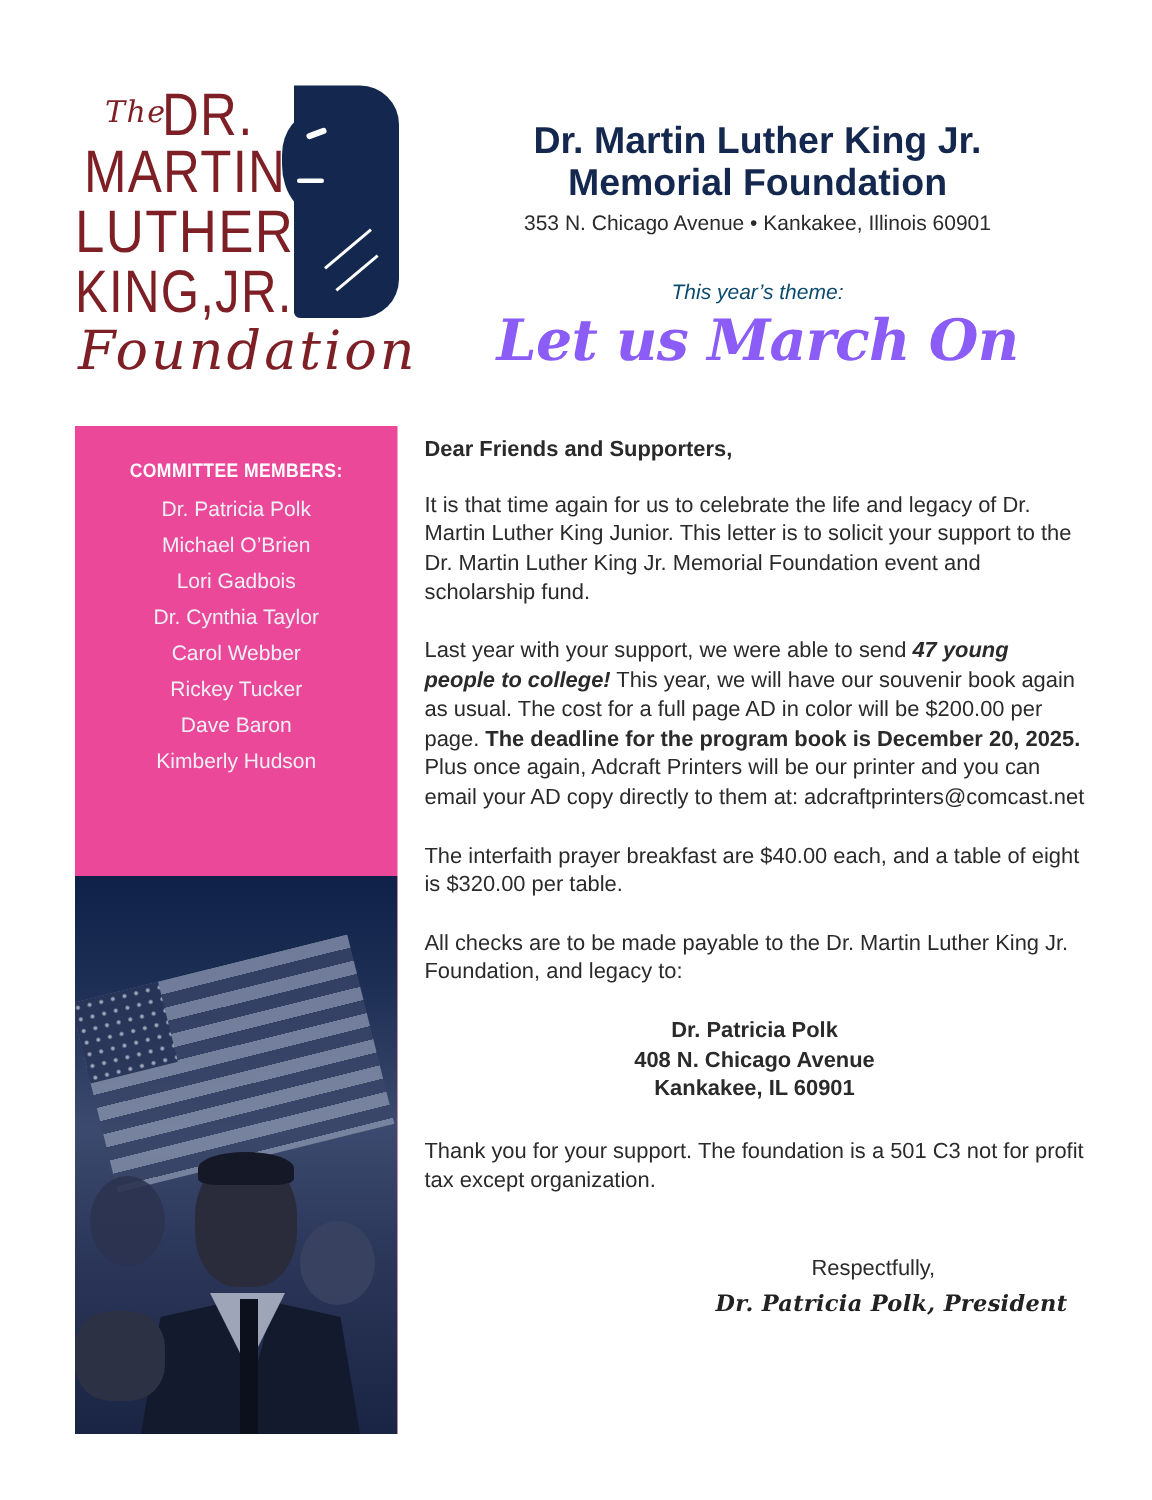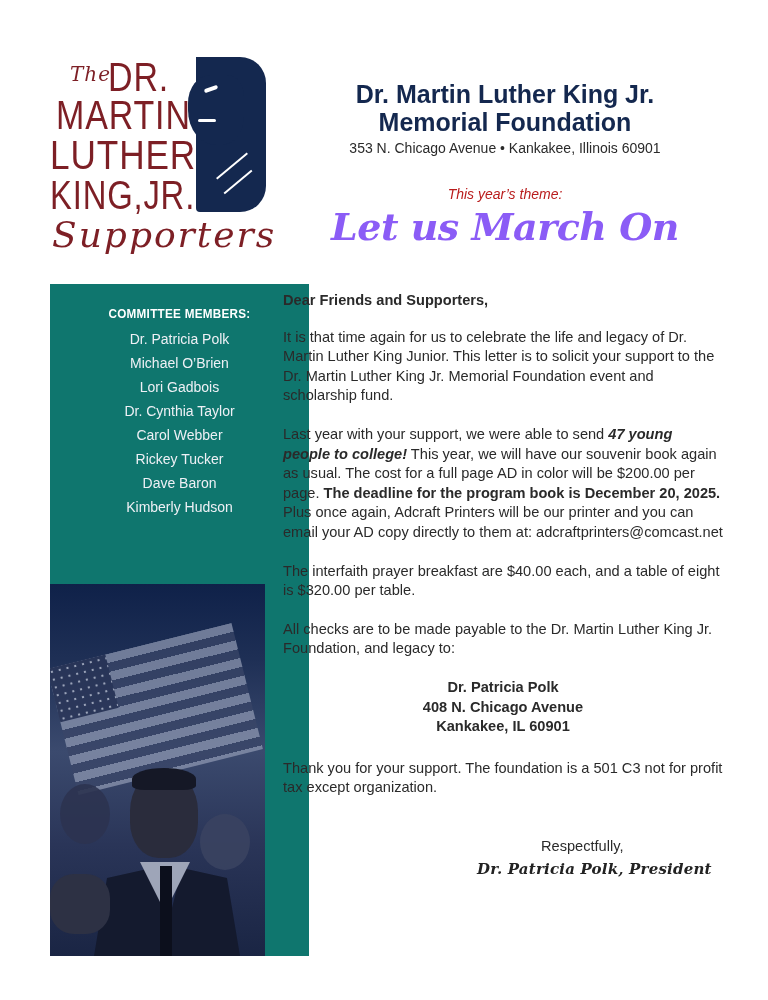--- a/index.html
+++ b/index.html
@@ -18,25 +18,25 @@
   .logo .dr { left:60px; top:2px; font-size:40px; transform:scaleX(0.85); transform-origin:left; }
   .logo .martin { left:8px; top:40px; font-size:40px; transform:scaleX(0.85); transform-origin:left; }
   .logo .luther { left:2px; top:80px; font-size:40px; transform:scaleX(0.88); transform-origin:left; }
   .logo .king { left:2px; top:120px; font-size:40px; transform:scaleX(0.82); transform-origin:left; }
   .logo .foundation { left:4px; top:162px; font-family:"DejaVu Serif", serif; font-style:italic; font-size:36px; letter-spacing:2px; }
 
   
   .header { position:absolute; left:330px; top:80px; width:350px; text-align:center; }
   .header .org { font-weight:700; color:#14284f; font-size:25px; line-height:28px; }
   .header .addr { font-size:14px; color:#2a2a2a; margin-top:4px; }
-  .header .theme-label { font-style:italic; font-size:14px; color:#b91c1c; margin-top:30px; }
+  .header .theme-label { font-style:italic; font-size:14px; color:#0c4a6e; margin-top:30px; }
   .header .theme { font-family:"DejaVu Serif", serif; font-style:italic; font-weight:700; color:#8b5cf6; font-size:38px; margin-top:2px; letter-spacing:-0.5px; }
 
   
-  .sidebar { position:absolute; left:50px; top:284px; width:259px; height:672px; background:#0f766e; overflow:hidden; }
+  .sidebar { position:absolute; left:50px; top:284px; width:215px; height:672px; background:#ec4899; overflow:hidden; }
   .sidebar .heading { text-align:center; color:#ffffff; font-weight:700; font-size:13px; letter-spacing:0.3px; margin-top:22px; transform:scaleX(0.9); }
   .sidebar ul { list-style:none; margin:6px 0 0 0; padding:0; text-align:center; }
   .sidebar li { color:#eef0f5; font-size:14px; line-height:24px; }
   .photo { position:absolute; left:0; top:300px; width:215px; height:372px; background:linear-gradient(180deg,#0f2149 0%,#1e2f55 20%,#3b4a6e 45%,#2a3558 70%,#1a2544 100%); }
   .flag { position:absolute; left:10px; top:60px; width:190px; height:130px; transform:rotate(-14deg); background:repeating-linear-gradient(180deg,#8c96b0 0 9px,#3a4668 9px 18px); opacity:0.75; }
   .flag .canton { position:absolute; left:0; top:0; width:60px; height:55px; background:radial-gradient(circle,#c2c8d8 1px,#2b3658 1.6px); background-size:8px 8px; }
   .man { position:absolute; left:62px; top:188px; width:110px; height:190px; }
   .man .head { position:absolute; left:18px; top:0; width:68px; height:86px; background:#2a2c3c; border-radius:45% 45% 42% 42%; }
   .man .hair { position:absolute; left:20px; top:-4px; width:64px; height:22px; background:#151826; border-radius:50% 50% 20% 20%; }
   .man .collar { position:absolute; left:28px; top:90px; width:50px; height:40px; background:#9ea5b8; clip-path:polygon(0 0,100% 0,60% 100%,40% 100%); }
@@ -65,21 +65,21 @@
     <div class="hl1"></div>
       <div class="hl2"></div>
       <div class="hl3"></div>
       <div class="hl4"></div>
   </div>
   <span class="lt the">The</span>
   <span class="lt dr">DR.</span>
   <span class="lt martin">MARTIN</span>
   <span class="lt luther">LUTHER</span>
   <span class="lt king">KING,JR.</span>
-  <span class="lt foundation">Supporters</span>
+  <span class="lt foundation">Foundation</span>
 </div>
 
 <div class="header">
   <div class="org">Dr. Martin Luther King Jr.</div>
   <div class="org">Memorial Foundation</div>
   <div class="addr">353 N. Chicago Avenue • Kankakee, Illinois 60901</div>
   <div class="theme-label">This year’s theme:</div>
   <div class="theme">Let us March On</div>
 </div>
 

